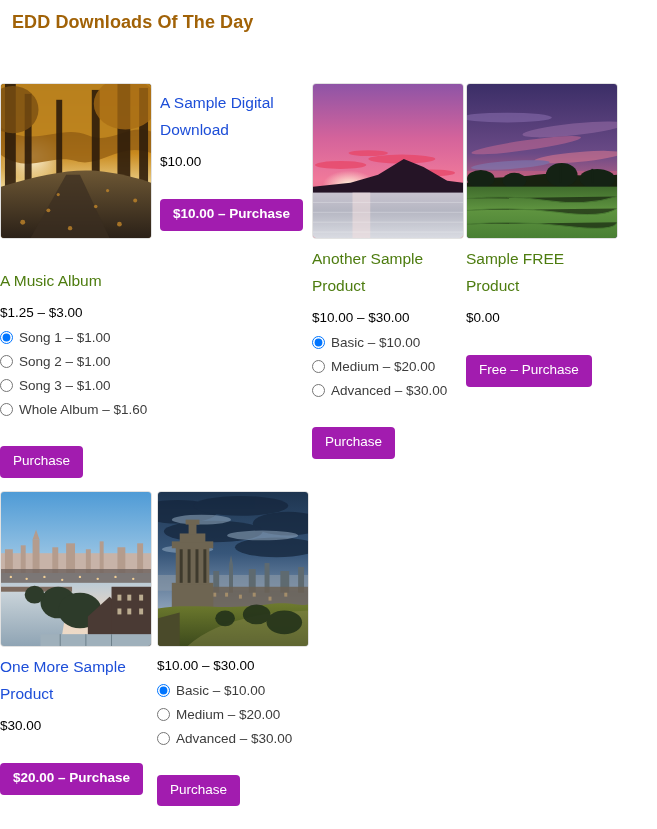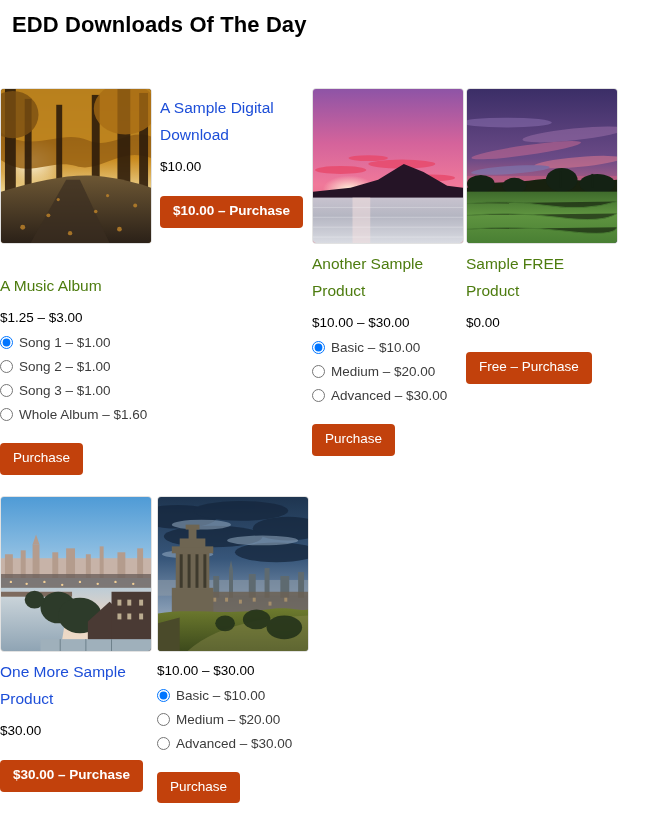--- a/index.html
+++ b/index.html
@@ -9,23 +9,23 @@
   }
   body {
     width: 657px;
     height: 829px;
     font-family: "Liberation Sans", sans-serif;
     color: #3a3a3a;
     overflow: hidden;
     position: relative;
   }
   .page-title {
-    font-size: 22px;
+    font-size: 18px;
     font-weight: bold;
-    color: #000000;
+    color: #a16207;
     margin: 0;
     padding: 12px 0 0 12px;
     letter-spacing: .1px;
   }
   
   .edd-grid {
     position: relative;
     margin: 0;
     padding: 0 0 0 12px;
     width: 645px;
@@ -70,29 +70,29 @@
     line-height: 1.78;
     color: #3c3c3c;
     display: block;
   }
   .edd-option input[type=radio] {
     margin: 0 6px 0 0;
     vertical-align: -2px;
   }
   .edd-btn {
     display: inline-block;
-    background: #c2410c;
+    background: #a21caf;
     color: #ffffff;
     border: none;
     border-radius: 4px;
     font-family: "Liberation Sans", sans-serif;
     font-size: 13.5px;
     font-weight: bold;
     padding: 8px 13px 9px 13px;
-    margin-top: 16px;
+    margin-top: 24px;
     cursor: pointer;
     line-height: 1.1;
     white-space: nowrap;
   }
   .edd-btn.plain { font-weight: normal; }
 </style>
 </head>
 <body>
 
 <h1 class="page-title">EDD Downloads Of The Day</h1>
@@ -343,21 +343,21 @@
         <rect x="40" y="144" width="112" height="12" fill="#9fb0bb"></rect>
         <g stroke="#6d7f8a" stroke-width="1">
           <line x1="60" y1="144" x2="60" y2="156"></line>
           <line x1="86" y1="144" x2="86" y2="156"></line>
           <line x1="112" y1="144" x2="112" y2="156"></line>
         </g>
       </svg>
     </a>
     <div class="edd-title grey">One More Sample Product</div>
     <div class="edd-price">$30.00</div>
-    <button class="edd-btn">$30.00 – Purchase</button>
+    <button class="edd-btn">$20.00 – Purchase</button>
   </div>
 
   <div class="edd-item" style="left:157px; top:458px; width:152px;">
     <a class="edd-thumb">
       <svg viewBox="0 0 152 156" preserveAspectRatio="none" aria-hidden="true">
         <defs>
           <linearGradient id="g5sky" x1="0" y1="0" x2="0" y2="1">
             <stop offset="0%" stop-color="#1e3550"></stop>
             <stop offset="40%" stop-color="#37567a"></stop>
             <stop offset="70%" stop-color="#7d94ae"></stop>

